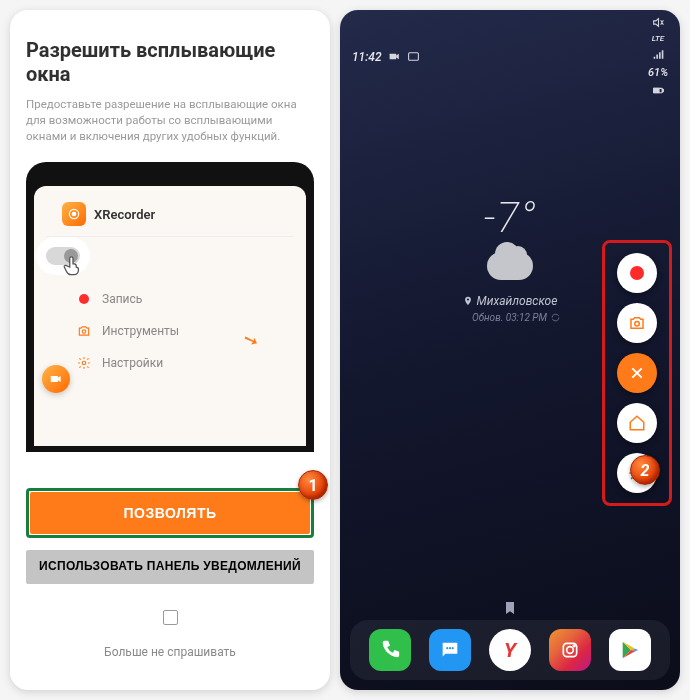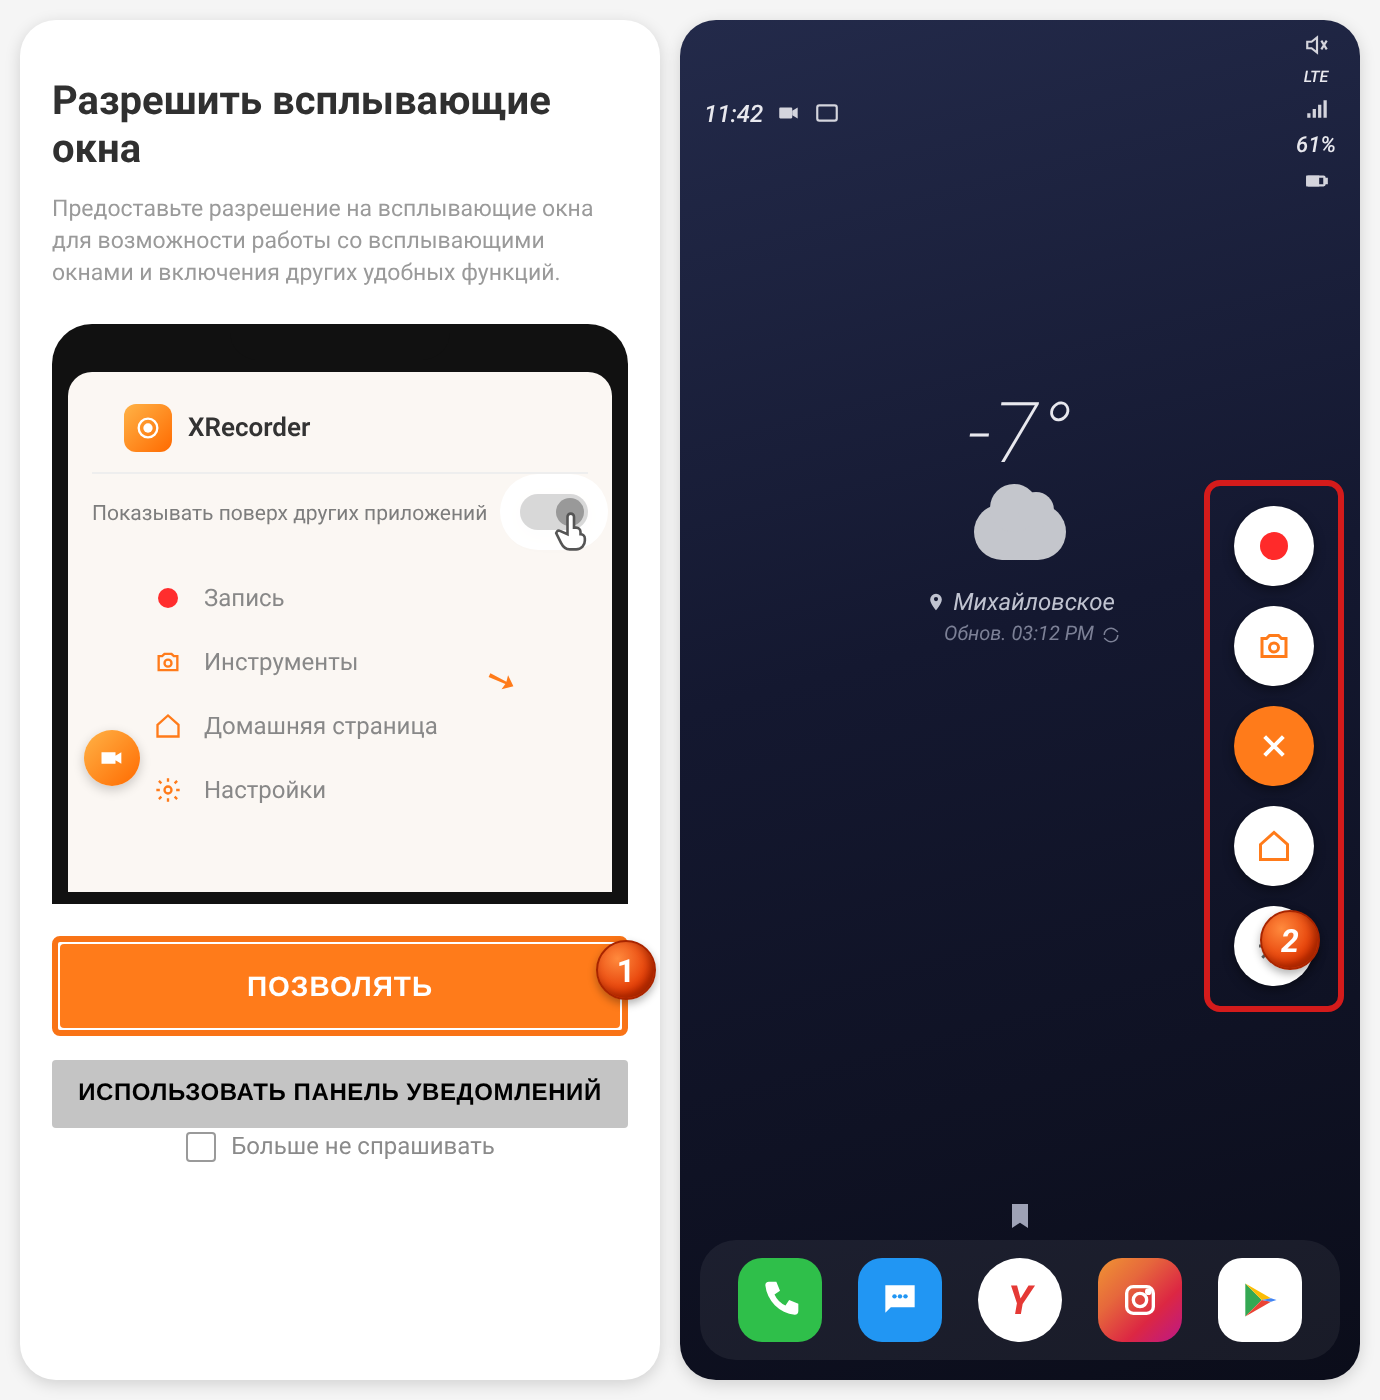--- a/index.html
+++ b/index.html
@@ -168,24 +168,24 @@
     background: radial-gradient(circle at 35% 30%, #ff8a3d, #e23400 70%);
     color:#fff;
     font-weight:700;
     font-size:16px;
     display:flex;align-items:center;justify-content:center;
     box-shadow: inset -2px -2px 4px rgba(0,0,0,0.3), 0 2px 4px rgba(0,0,0,0.3);
     border:1px solid #a82500;
   }
   .badge1 { right: 2px; top: 460px; }
   .btn-primary-wrap {
-    border: 3px solid #f97316;
+    border: 3px solid #15803d;
     border-radius: 4px;
     padding:1px;
-    margin-top: 16px;
+    margin-top: 36px;
   }
   .btn-primary {
     width:100%;
     background:#ff7b1a;
     color:#fff;
     border:none;
     padding:13px 0;
     font-size:14px;
     font-weight:700;
     letter-spacing:0.5px;
@@ -203,24 +203,25 @@
     letter-spacing:0.3px;
     margin-top:12px;
     border-radius:2px;
     line-height:1.3;
     cursor:pointer;
   }
   .dont-ask {
     display:flex;
     align-items:center;
     justify-content:center;
-    gap:8px;
-    margin-top:2px;
+    gap:20px;
+    margin-top:26px;
     font-size:12px;
     color:#8a8a8a;
+    flex-direction:column;
   }
   .checkbox {
     width:15px;height:15px;
     border:1.5px solid #9a9a9a;
     border-radius:2px;
   }
   
   .phone-right {
     width: 340px;
     height: 680px;
@@ -330,21 +331,20 @@
         <div class="app-icon">
           <svg viewBox="0 0 24 24" width="14" height="14" fill="currentColor">
               <circle cx="12" cy="12" r="8" fill="none" stroke="#fff" stroke-width="2"></circle>
               <circle cx="12" cy="12" r="4" fill="#fff"></circle>
             </svg>
         </div>
         <div class="app-name">XRecorder</div>
       </div>
 
       <div class="overlay-row">
-        <span>Показывать поверх других приложений</span>
         <div class="toggle-wrap">
           <div class="toggle"></div>
           <svg class="hand" viewBox="0 0 24 24" fill="#fff" stroke="#555" stroke-width="1.2">
             <path d="M9 11V5a1.5 1.5 0 0 1 3 0v5h1a2 2 0 0 1 2 2v1a2 2 0 0 1 2 2v1c0 2-1.5 4-4 4h-3c-2 0-3-1-4-3l-2-4c-.5-1 .5-2 1.5-1.5L9 13z"></path>
           </svg>
         </div>
       </div>
 
       <div class="menu-list">
         <div class="arrow-hint">➘</div>
@@ -357,28 +357,20 @@
         <div class="menu-item">
           <span class="mini-icon cam-i">
             <svg viewBox="0 0 24 24" width="14" height="14" fill="currentColor">
                 <path d="M4 7h3l2-2h6l2 2h3v12H4z" fill="none" stroke="currentColor" stroke-width="2"></path>
                 <circle cx="12" cy="13" r="3" fill="none" stroke="currentColor" stroke-width="2"></circle>
               </svg>
           </span>
           <span>Инструменты</span>
         </div>
         <div class="menu-item">
-          <span class="mini-icon home-i">
-            <svg viewBox="0 0 24 24" width="14" height="14" fill="currentColor">
-                <path d="M3 11l9-8 9 8v10H3z" fill="none" stroke="currentColor" stroke-width="2"></path>
-              </svg>
-          </span>
-          <span>Домашняя страница</span>
-        </div>
-        <div class="menu-item">
           <span class="mini-icon gear-i">
             <svg viewBox="0 0 24 24" width="14" height="14" fill="currentColor">
                 <circle cx="12" cy="12" r="3" fill="none" stroke="currentColor" stroke-width="2"></circle>
                 <path d="M12 2v3M12 19v3M4.2 4.2l2.1 2.1M17.7 17.7l2.1 2.1M2 12h3M19 12h3M4.2 19.8l2.1-2.1M17.7 6.3l2.1-2.1" stroke="currentColor" stroke-width="2"></path>
               </svg>
           </span>
           <span>Настройки</span>
         </div>
         <div class="float-cam">
           <svg viewBox="0 0 24 24" width="14" height="14" fill="currentColor">

